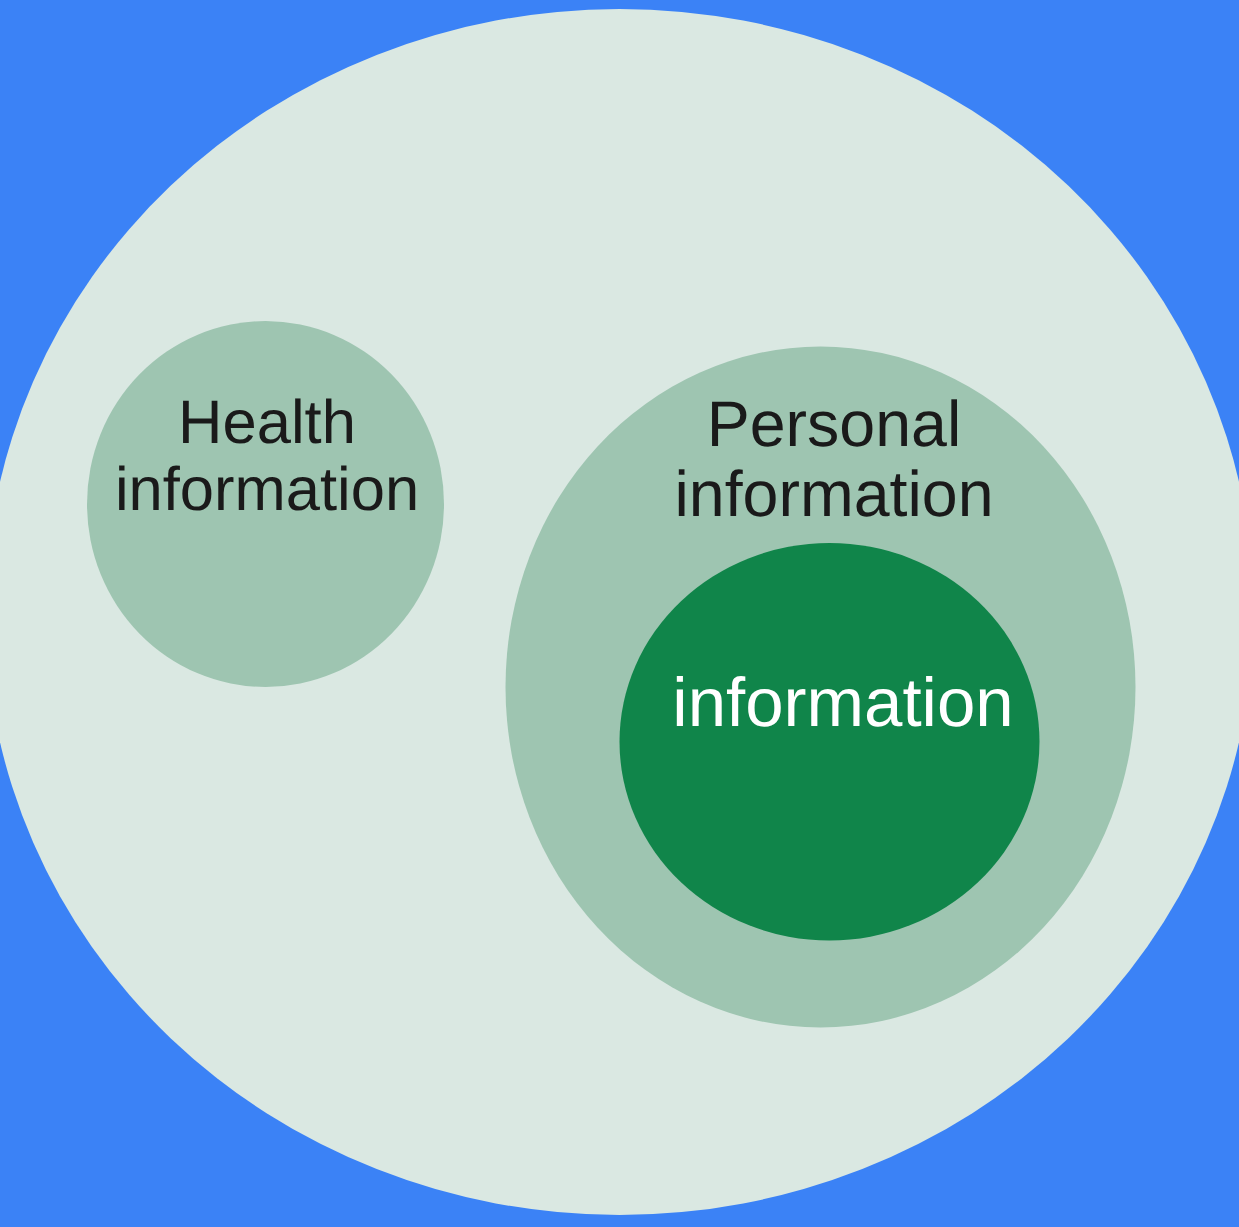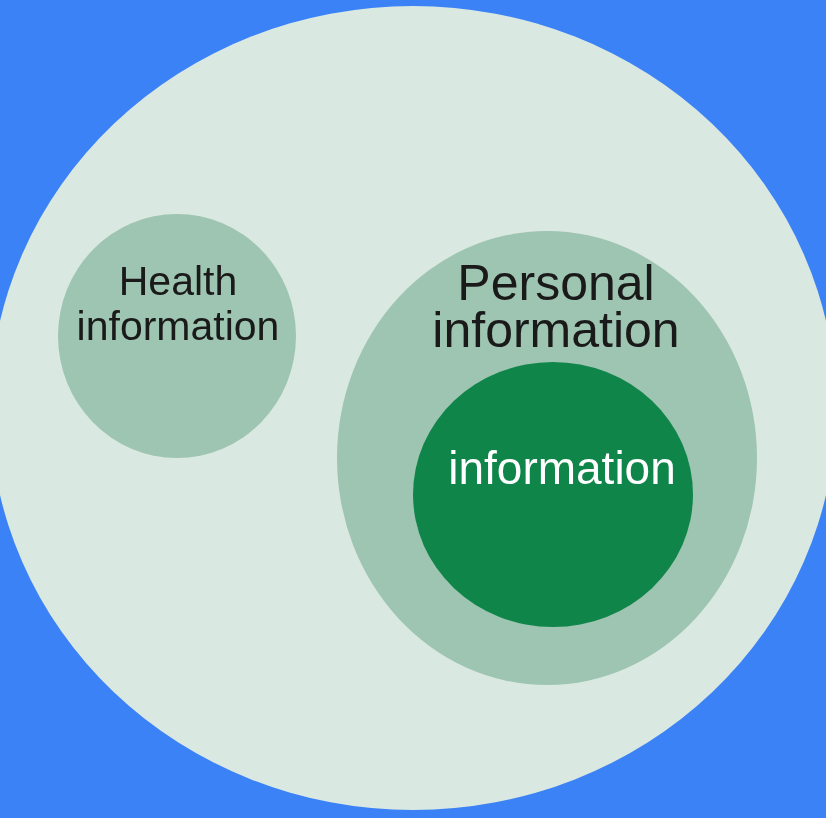--- a/index.html
+++ b/index.html
@@ -53,21 +53,21 @@
   }
   .label-health {
     left: 178px;
     top: 304px;
     font-size: 41px;
     line-height: 45px;
   }
   .label-personal {
     left: 556px;
     top: 307px;
-    font-size: 50px;
+    font-size: 43px;
     line-height: 47px;
   }
   .label-sensitive {
     left: 562px;
     top: 468px;
     font-size: 46px;
     line-height: 50px;
   }
 </style>
 </head>

